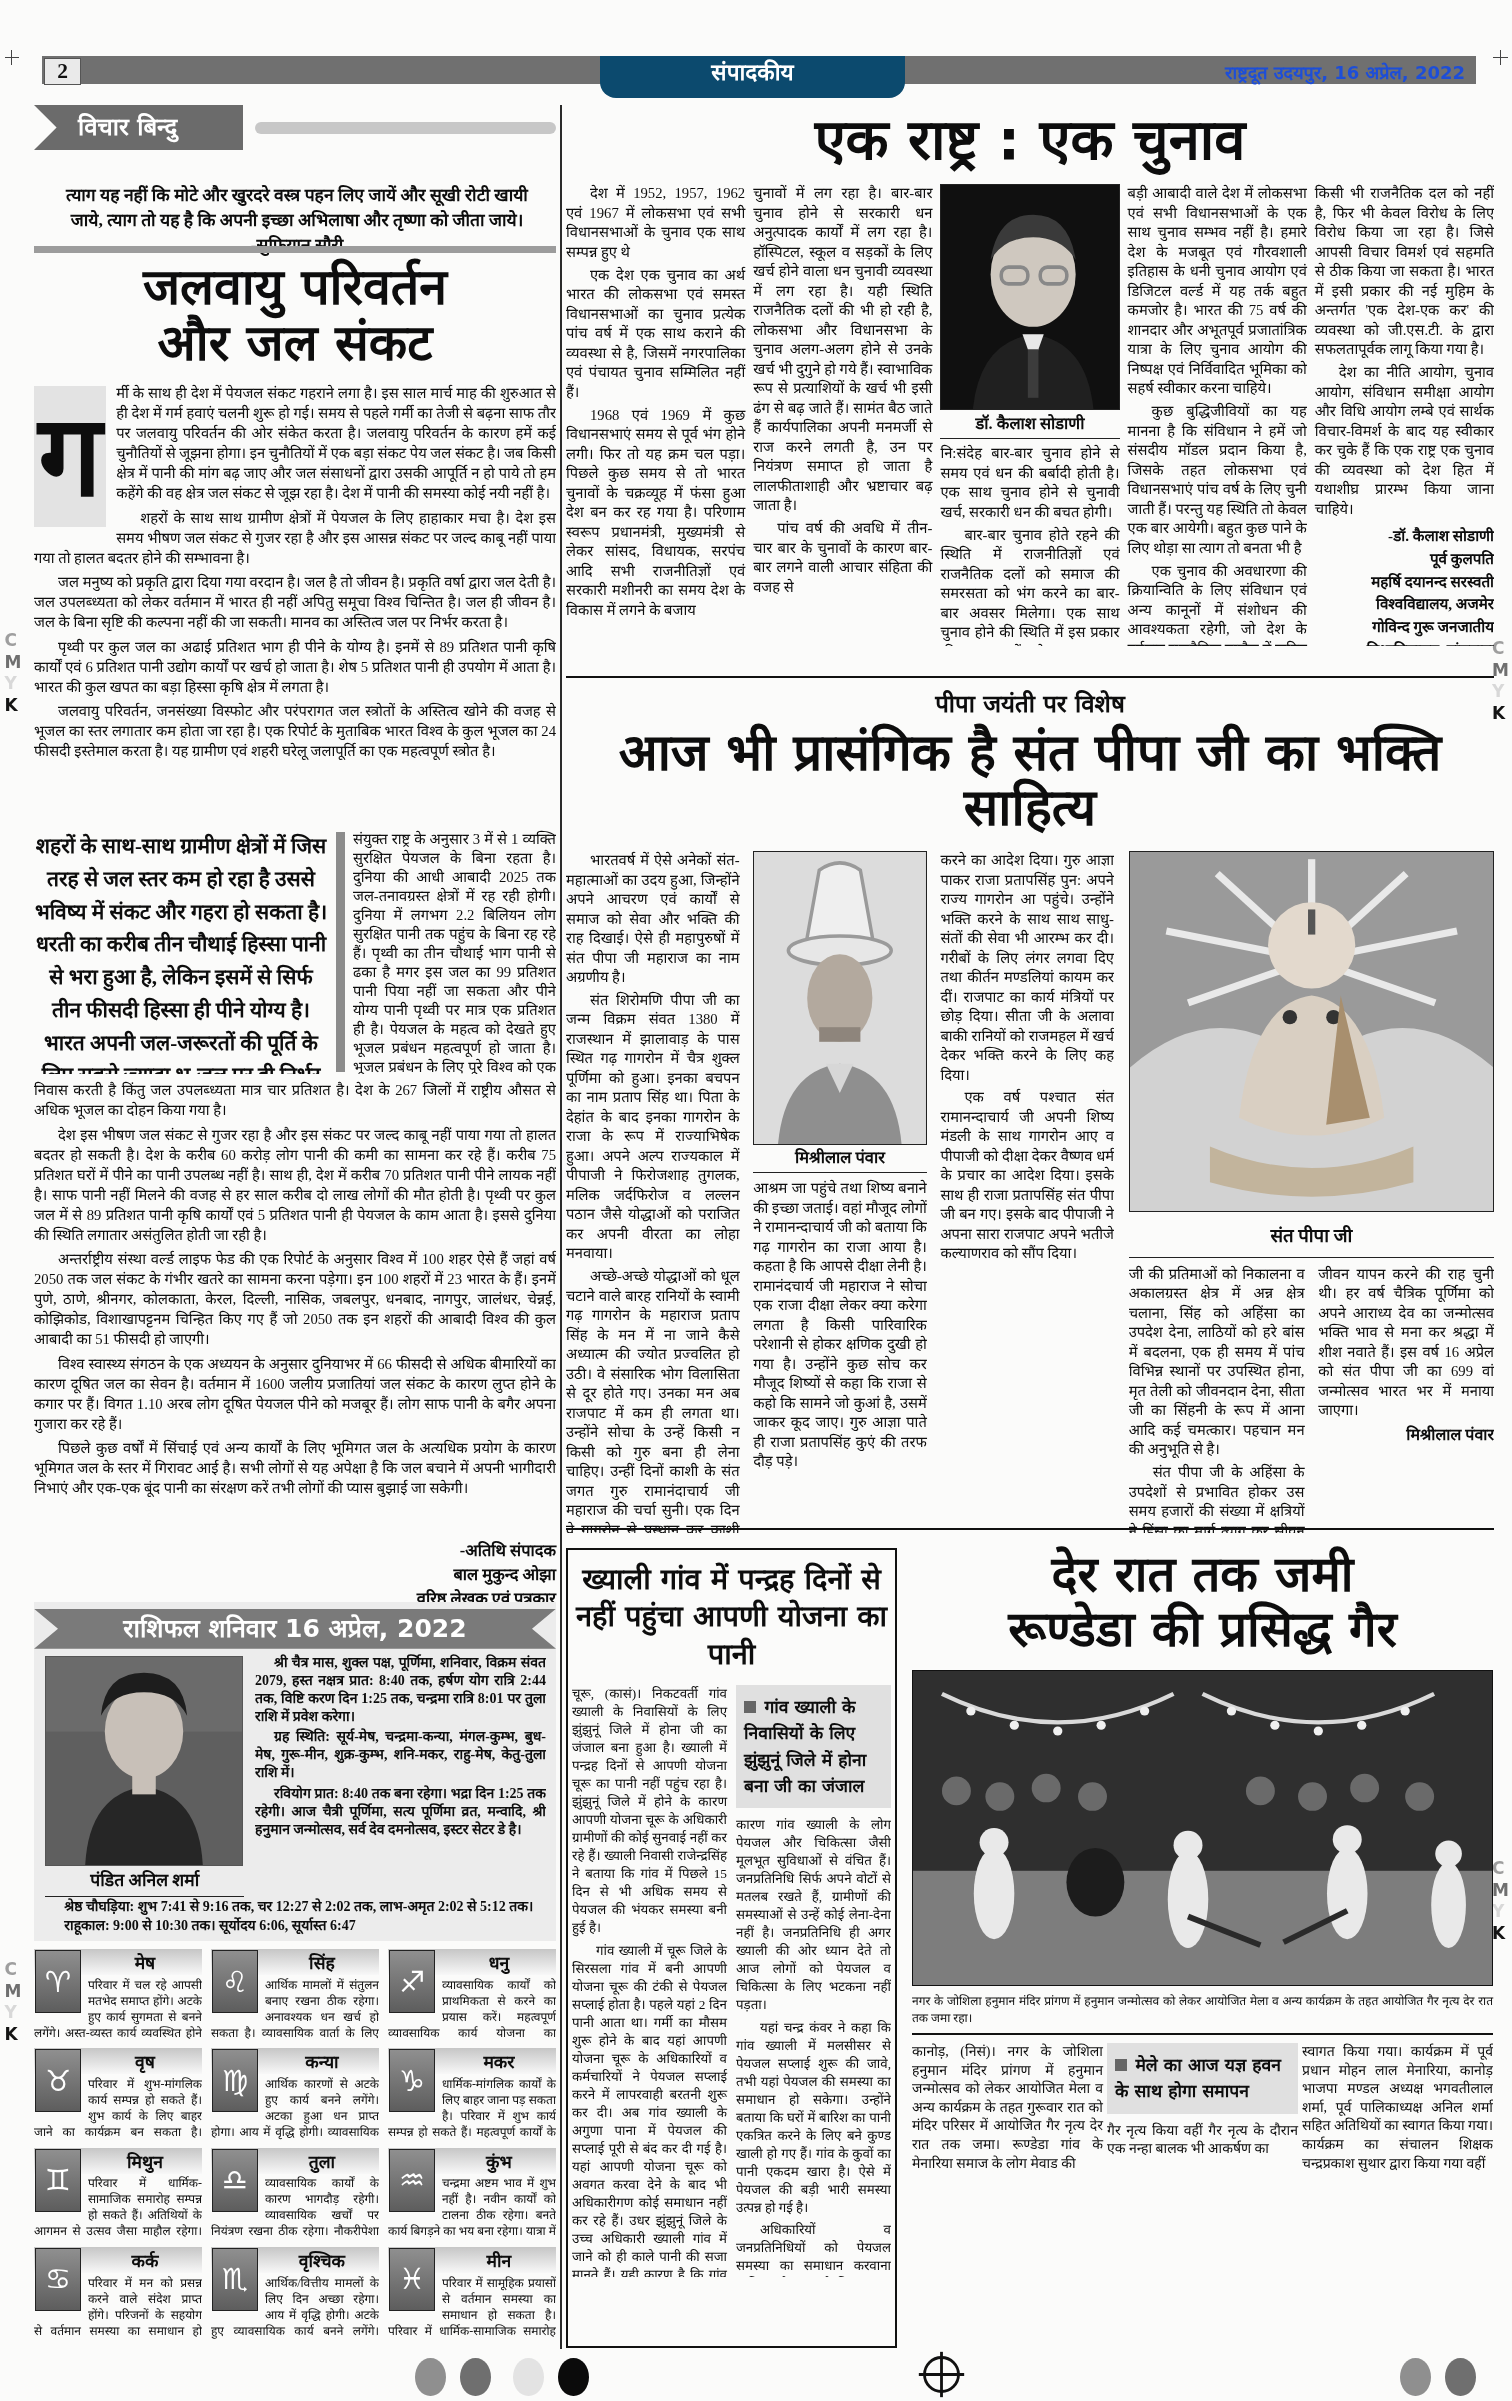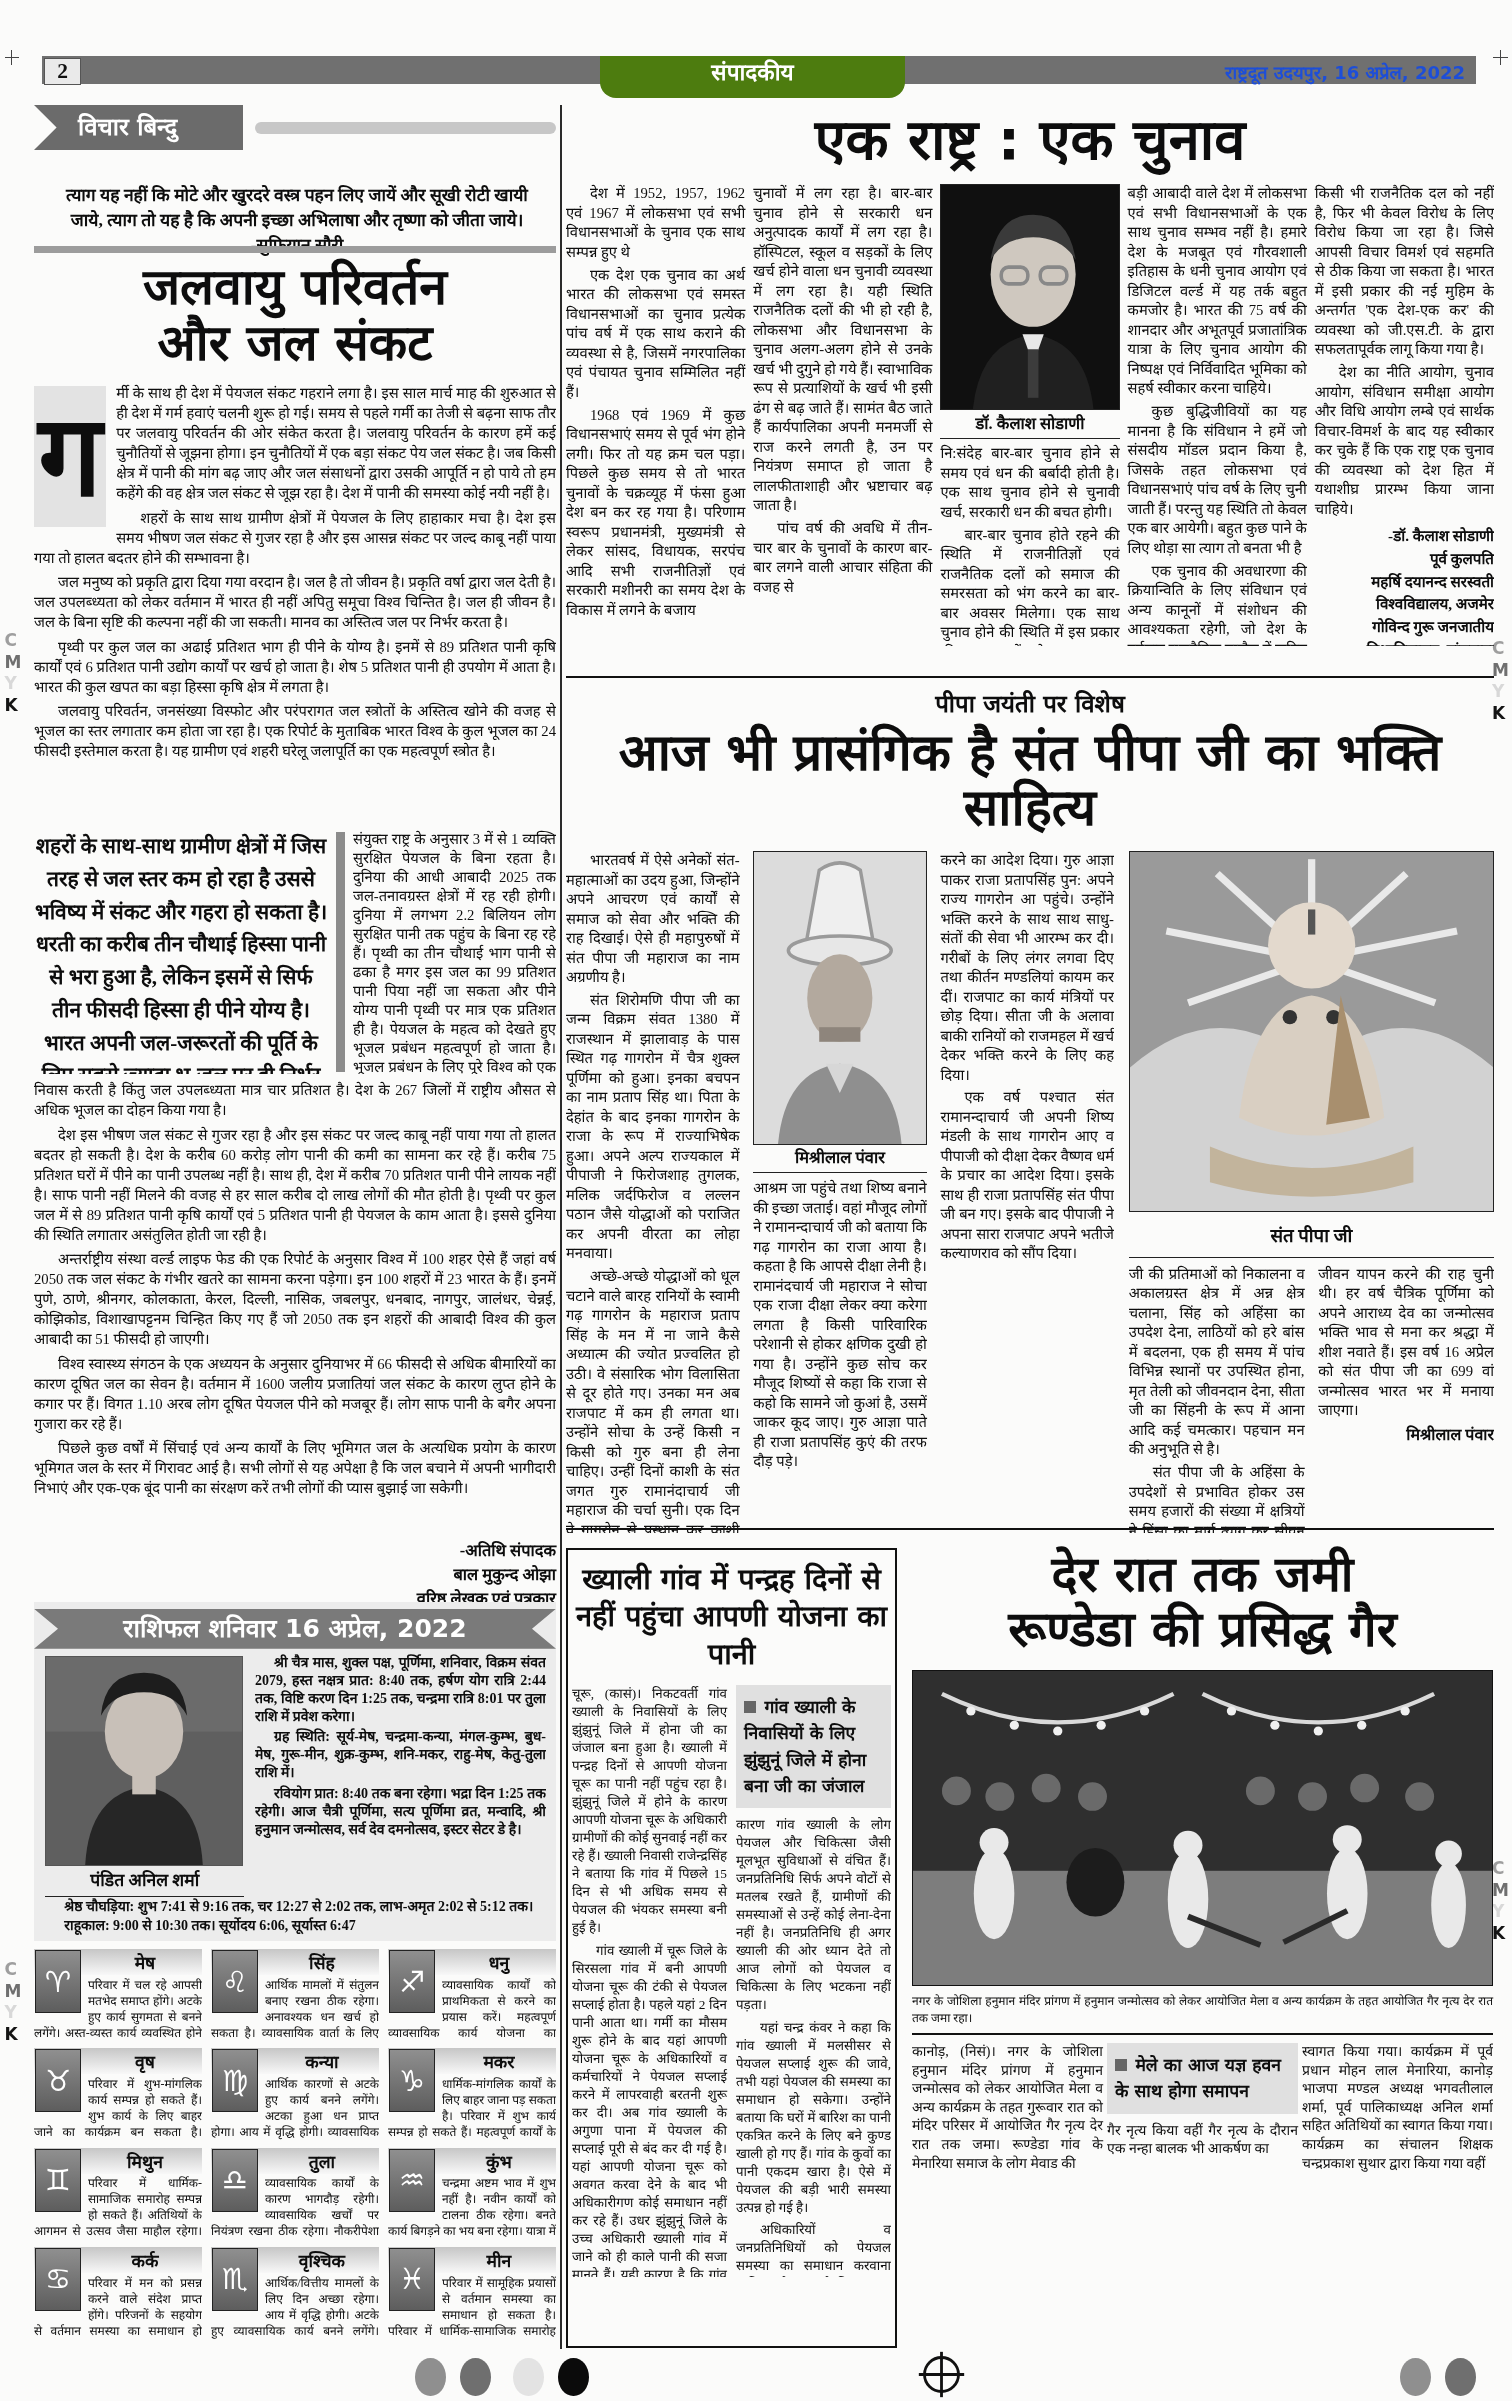--- a/index.html
+++ b/index.html
@@ -2,21 +2,21 @@
 <html lang="hi" style="font-size:9px"><head>
 <meta charset="utf-8">
 <style>
   html,body{margin:0;padding:0;background:#b9b9b9;}
   .sheet{position:relative;width:1512px;height:2401px;background:#fbfbfa;
          font-family:"Liberation Serif","DejaVu Sans",serif;color:#0d0d0d;overflow:hidden;}
   
   .masthead{position:absolute;left:42px;top:56px;width:1434px;height:28px;background:#707070;}
   .pagenum{position:absolute;left:44px;top:58px;width:35px;height:25px;background:#eaeaea;
            border:0.6px solid #555;font-size:21.5px;font-weight:bold;text-align:center;line-height:25px;color:#111;}
-  .tab{position:absolute;left:600px;top:56px;width:305px;height:42px;background:#4d7c0f;
+  .tab{position:absolute;left:600px;top:56px;width:305px;height:42px;background:#0c4a6e;
        border-radius:0 0 16px 16px;text-align:center;color:#fff;font-weight:bold;font-size:22.6px;line-height:33px;
        font-family:"DejaVu Sans",sans-serif;}
   .edition{position:absolute;right:47px;top:60px;color:#1d4ed8;font-weight:bold;font-size:18px;
            font-family:"DejaVu Sans",sans-serif;}
   .cropmark{position:absolute;width:14.7px;height:14.7px;}
   .cropmark:before,.cropmark:after{content:"";position:absolute;background:#444;}
   .cropmark:before{left:6.8px;top:0;width:1.1px;height:14.7px;}
   .cropmark:after{left:0;top:6.8px;width:14.7px;height:1.1px;}
   
   .cmyk{position:absolute;display:flex;flex-direction:column;font-family:"DejaVu Sans",sans-serif;

